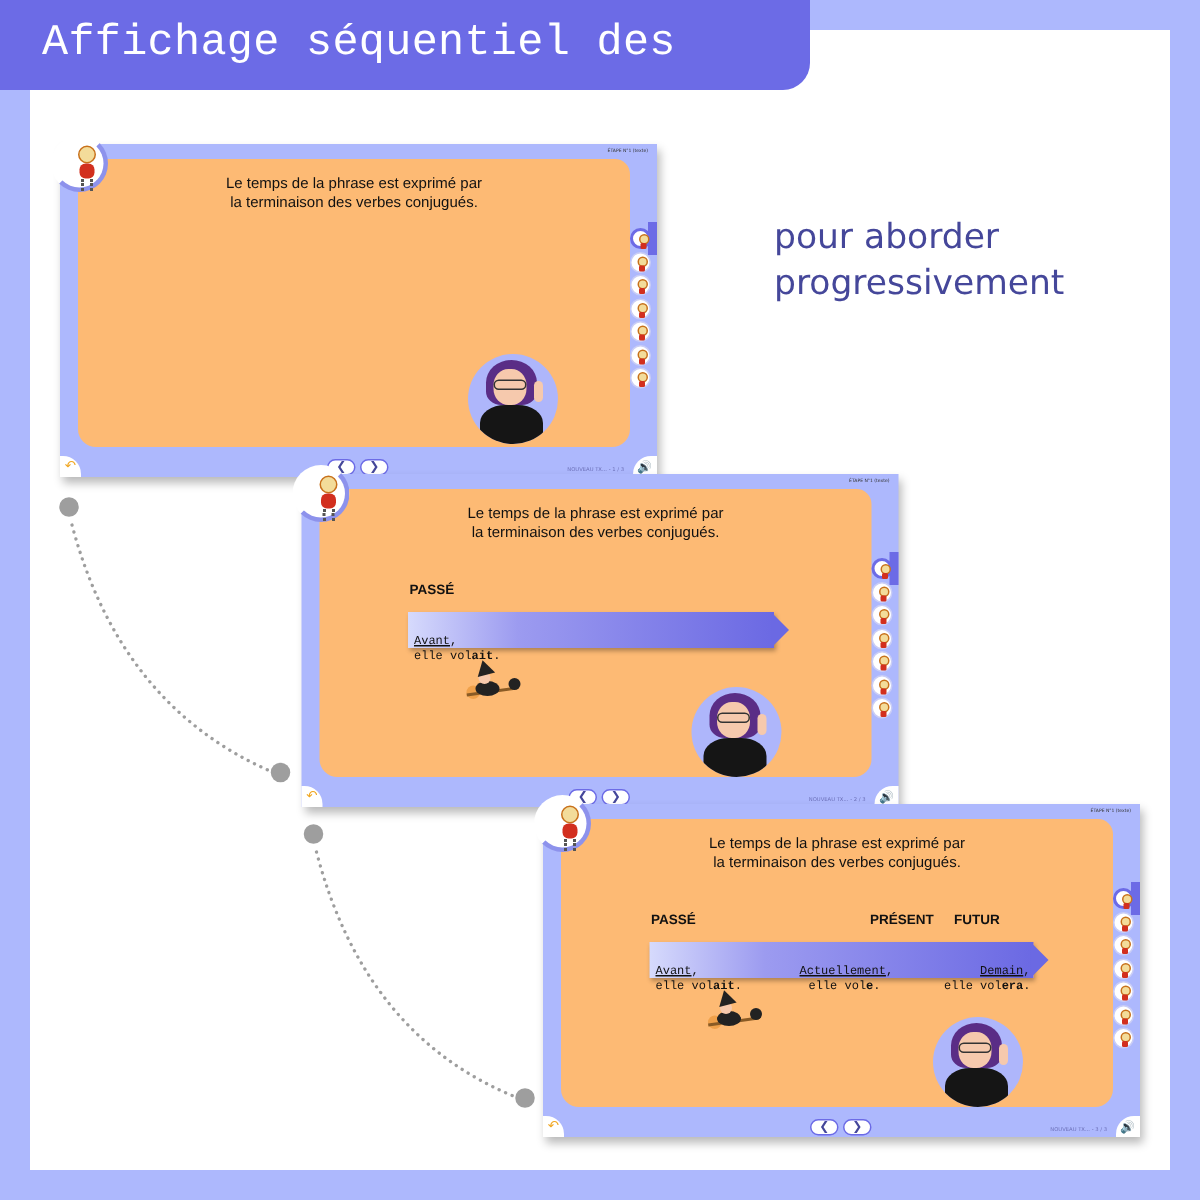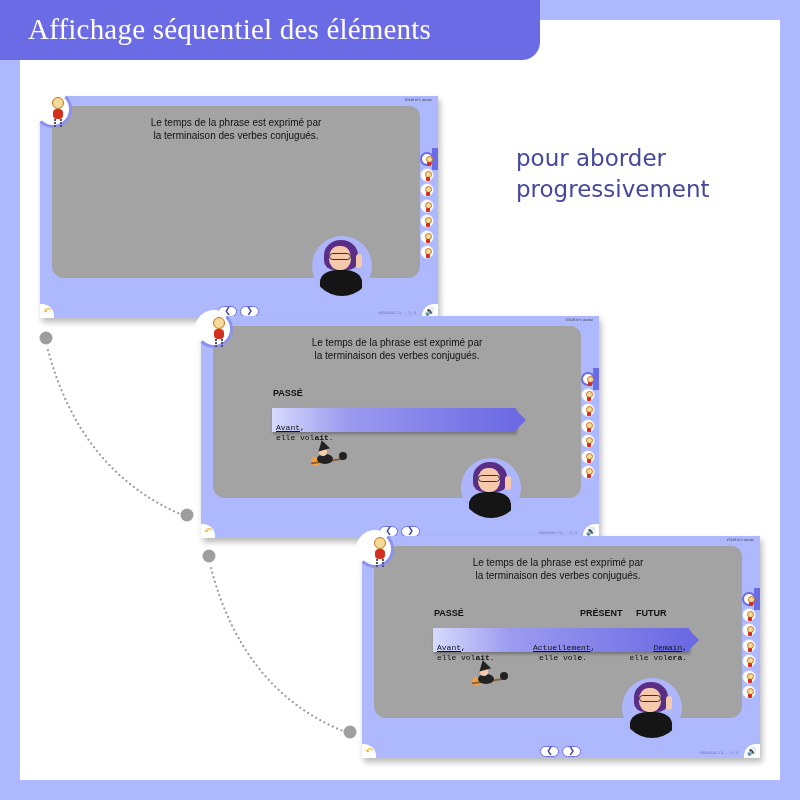--- a/index.html
+++ b/index.html
@@ -1,28 +1,28 @@
 <!DOCTYPE html>
 <html><head>
 <meta charset="utf-8">
 <style>
   * { box-sizing: border-box; margin: 0; padding: 0; }
   html, body { width: 800px; height: 800px; overflow: hidden; }
   body { background: #adb8fd; position: relative; font-family: "DejaVu Sans", sans-serif; }
   .canvas { position: absolute; left: 20px; top: 20px; width: 760px; height: 760px; background: #ffffff; }
   .banner { position: absolute; left: 0; top: 0; width: 540px; height: 60px; background: #6c6be6;
             border-bottom-right-radius: 18px; color: #fff; font-size: 29px; line-height: 58px;
-            padding-left: 28px; letter-spacing: 0.2px; font-family: Liberation Serif, serif; }
+            padding-left: 28px; letter-spacing: 0.2px; font-family: Liberation Mono, monospace; }
   .tagline { position: absolute; left: 516px; top: 143px; color: #45479a; font-size: 23px; line-height: 31px; }
   .tagline div { white-space: nowrap; }
 
   .slide { position: absolute; width: 398px; height: 222px; background: #adb8fd;
            box-shadow: 2px 4px 6px rgba(0,0,0,0.28); }
-  .slide .screen { position: absolute; left: 12px; top: 10px; width: 368px; height: 172px;
-                   background: #a3a3a3; border-radius: 14px 10px 12px 12px; }
+  .slide .screen { position: absolute; left: 12px; top: 10px; width: 368px; height: 192px;
+                   background: #fdba74; border-radius: 14px 10px 12px 12px; }
   .slide .corner-badge { position: absolute; left: -6px; top: -6px; width: 38px; height: 38px;
                    border-radius: 50%; background: #fff; border: 3px solid #8d92ec; border-top-color: transparent; border-left-color: transparent; }
   .mascot { position: absolute; width: 14px; height: 30px; }
   .mascot .head { position: absolute; left: 1px; top: 0; width: 12px; height: 12px; border-radius: 50%;
                   background: #f3dc9a; border: 1.5px solid #c8711b; }
   .mascot .body { position: absolute; left: 2px; top: 12px; width: 10px; height: 10px; border-radius: 40%; background: #d22f1e; }
   .mascot .legs { position: absolute; left: 3px; top: 22px; width: 8px; height: 8px;
                   border-left: 2px dotted #555; border-right: 2px dotted #555; }
   .top-label { position: absolute; right: 6px; top: 2px; font-size: 3px; color: #333; font-family: "DejaVu Sans", sans-serif; }
   .slide-text { position: absolute; left: 0; right: 0; top: 10px; text-align: center; font-size: 10px;

